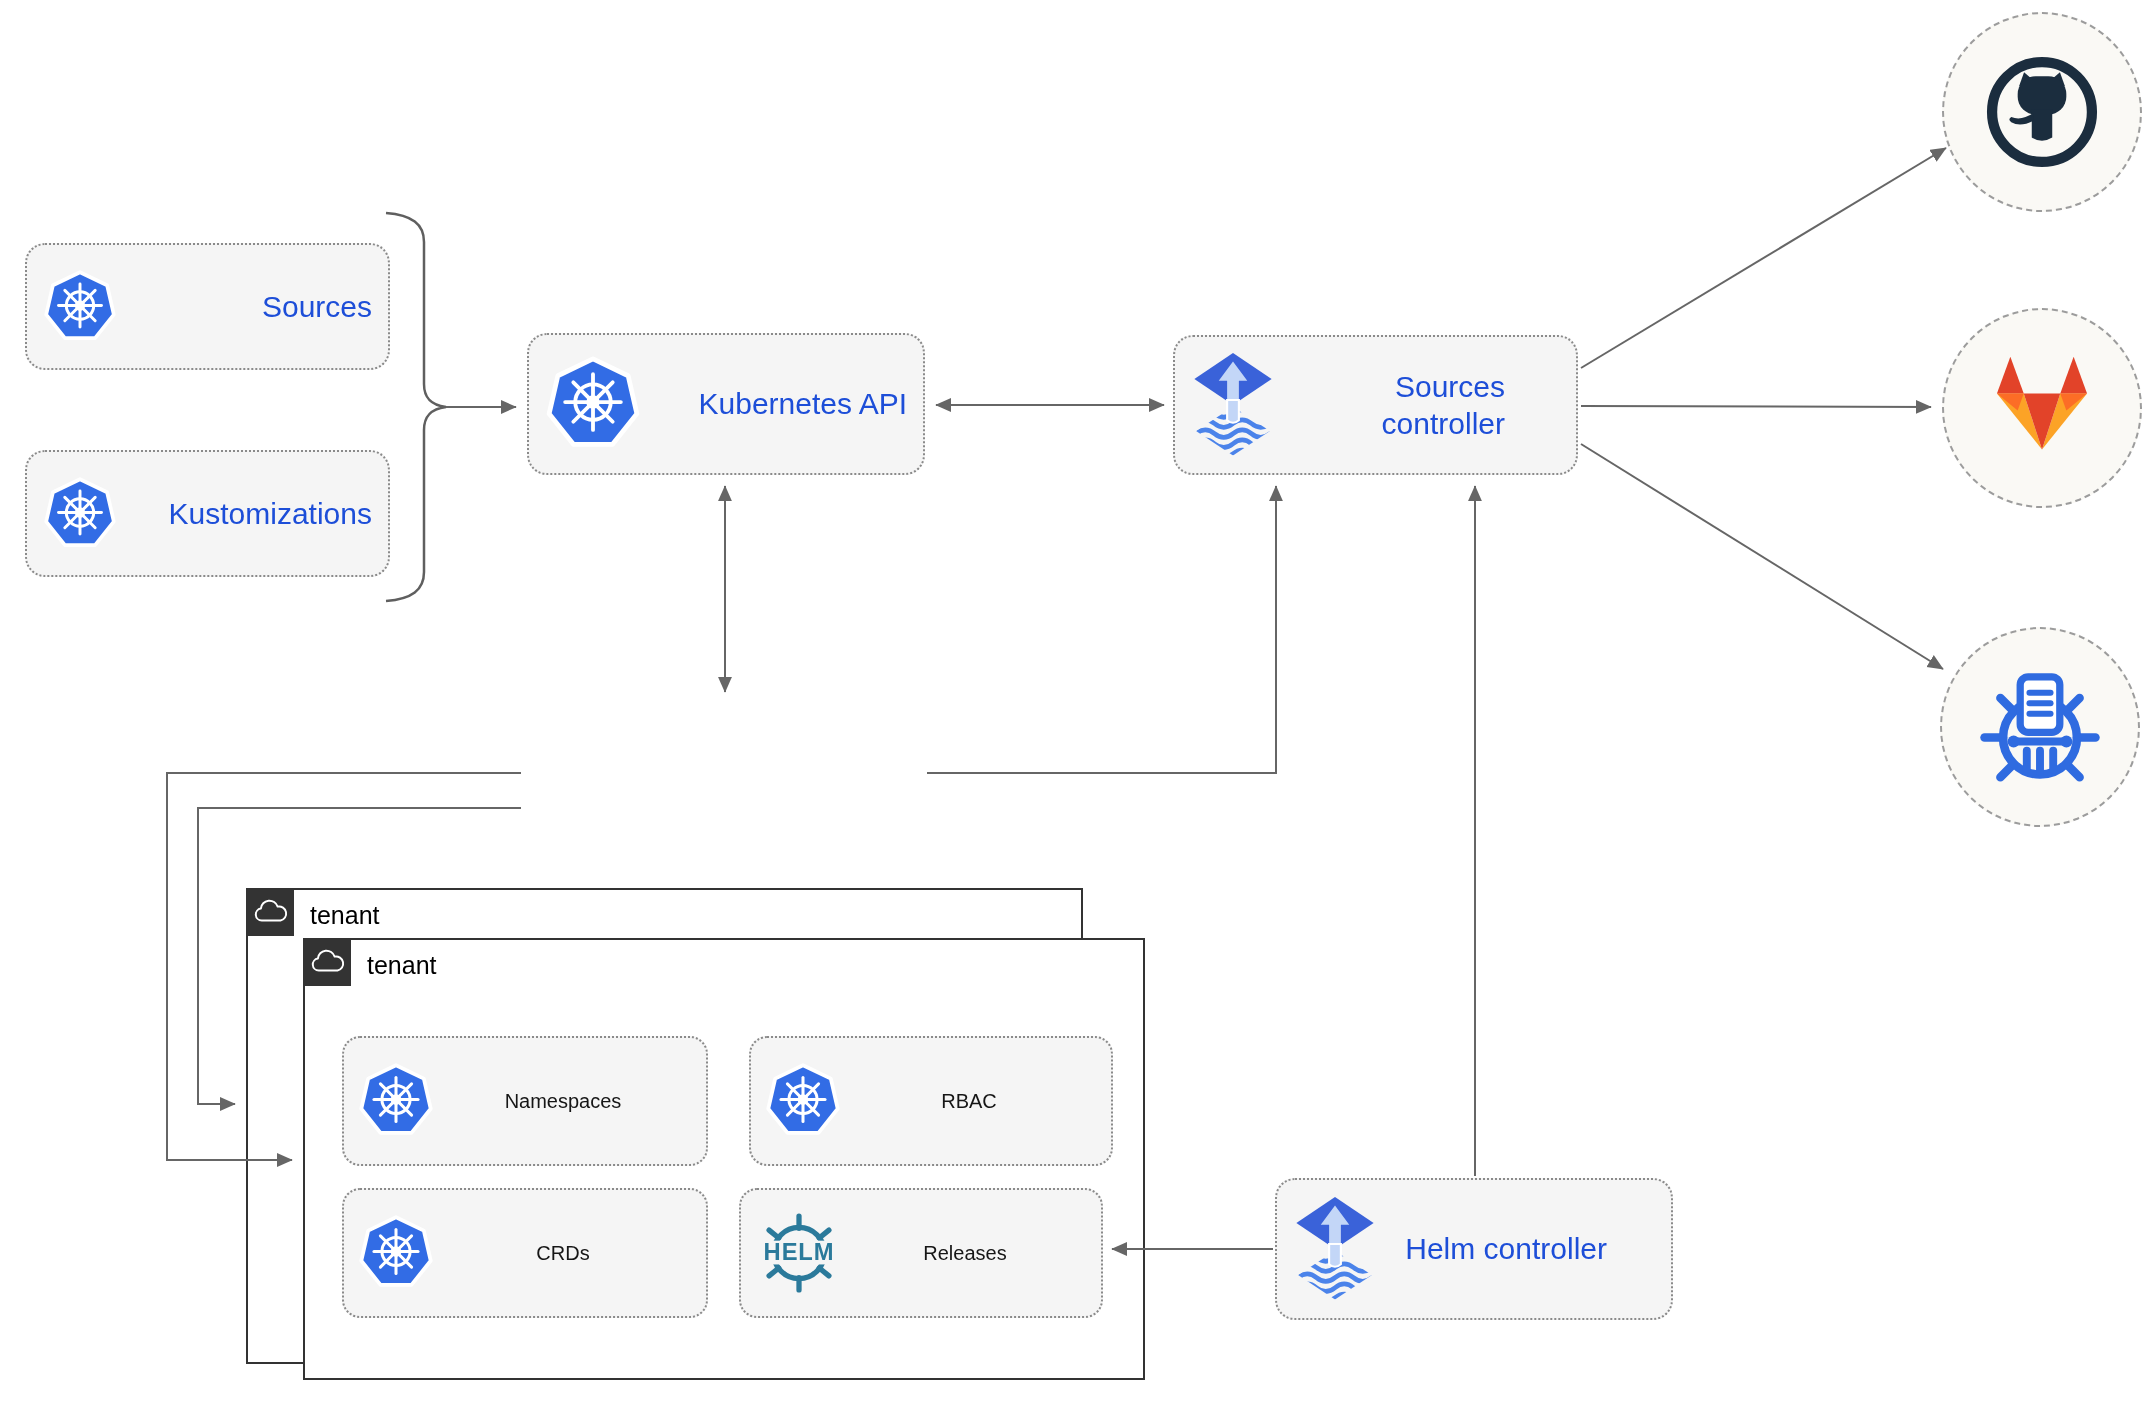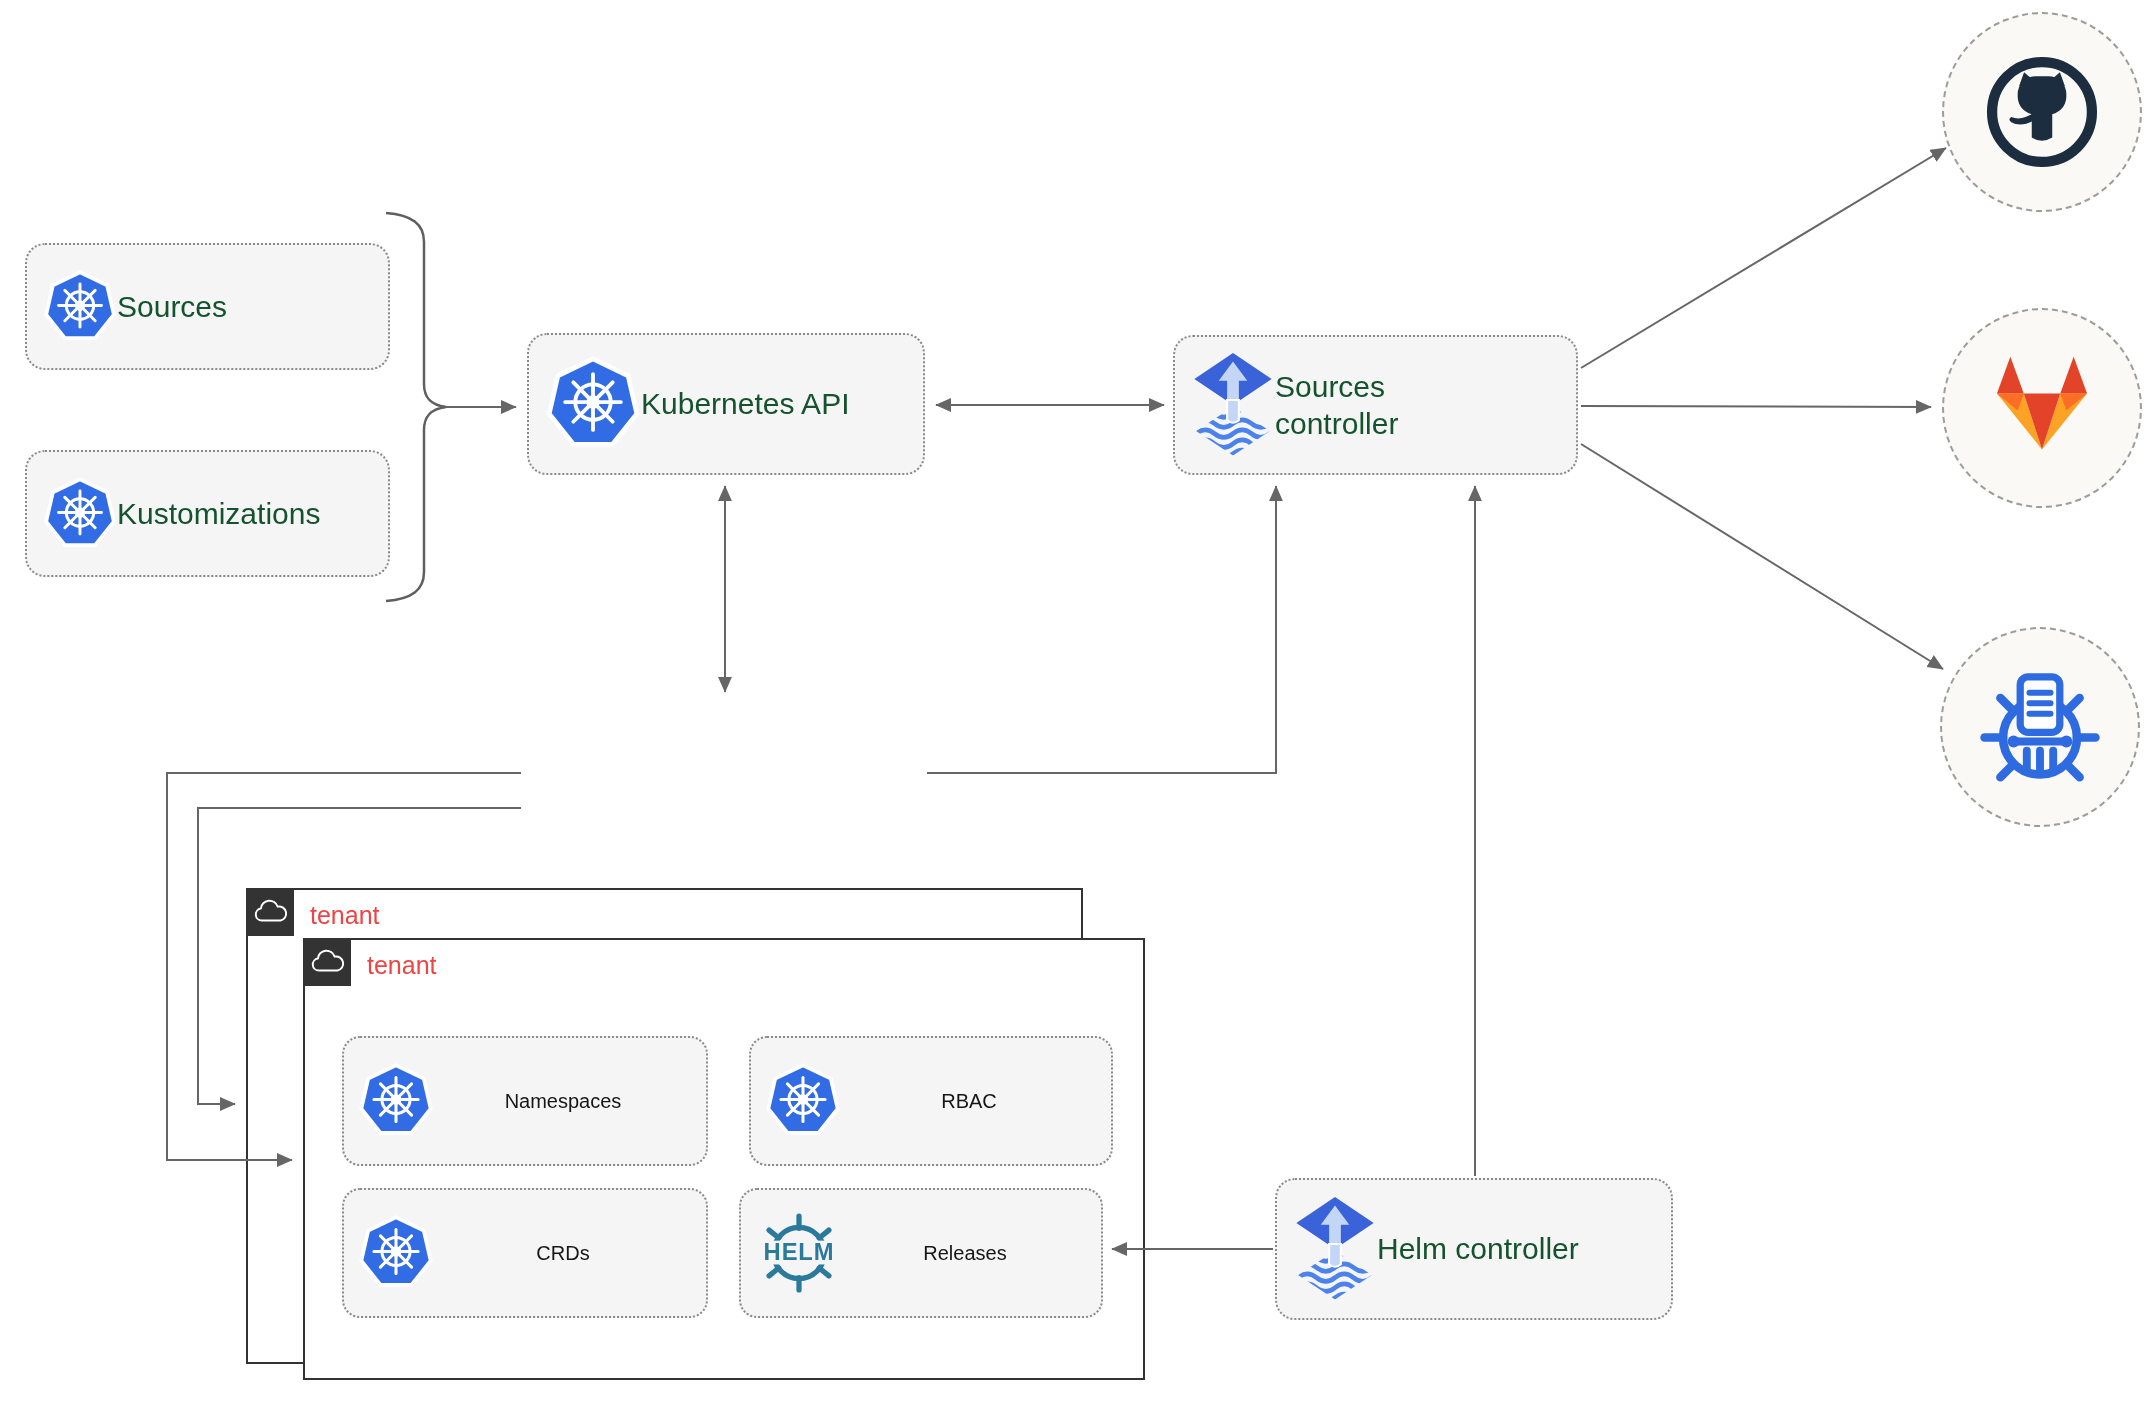--- a/index.html
+++ b/index.html
@@ -6,38 +6,38 @@
   #canvas {
     position:relative; width:2144px; height:1407px; overflow:hidden;
     font-family:"Liberation Sans", sans-serif; background:#ffffff;
   }
   .node {
     position:absolute; background:#f5f5f5; border:2px dotted #8a8a8a;
     border-radius:20px; display:flex; align-items:center;
     padding:0 16px; box-sizing:border-box; z-index:2;
   }
   .node .nlabel {
-    flex:1; text-align:left; font-size:30px; color:#14532d; line-height:1.25;
+    flex:1; text-align:right; font-size:30px; color:#1d4ed8; line-height:1.25;
   }
   .icon-wrap { flex:0 0 auto; display:flex; align-items:center; justify-content:center; }
   .ext-circle {
     position:absolute; width:200px; height:200px; border-radius:50%;
     border:2.5px dashed #9c9c9c; background:#faf9f5; box-sizing:border-box;
     display:flex; align-items:center; justify-content:center; z-index:2;
   }
   .tenant {
     position:absolute; background:#ffffff; border:2.5px solid #333333;
     box-sizing:border-box; z-index:1;
   }
   .tenant-tab {
     position:absolute; left:-2.5px; top:-2.5px; width:48px; height:48px;
     background:#333333; display:flex; align-items:center; justify-content:center;
   }
   .tenant-label {
-    position:absolute; left:62px; top:11px; font-size:25px; color:#ef4444;
+    position:absolute; left:62px; top:11px; font-size:25px; color:#000000;
   }
   .inner-node {
     position:absolute; background:#f5f5f5; border:2px dotted #8a8a8a;
     border-radius:18px; display:flex; align-items:center;
     padding:0 14px; box-sizing:border-box;
   }
   .inner-node .nlabel { flex:1; text-align:center; font-size:20px; color:#161616; }
   #connectors {
     position:absolute; left:0; top:0; width:2144px; height:1407px;
     z-index:3; pointer-events:none;

